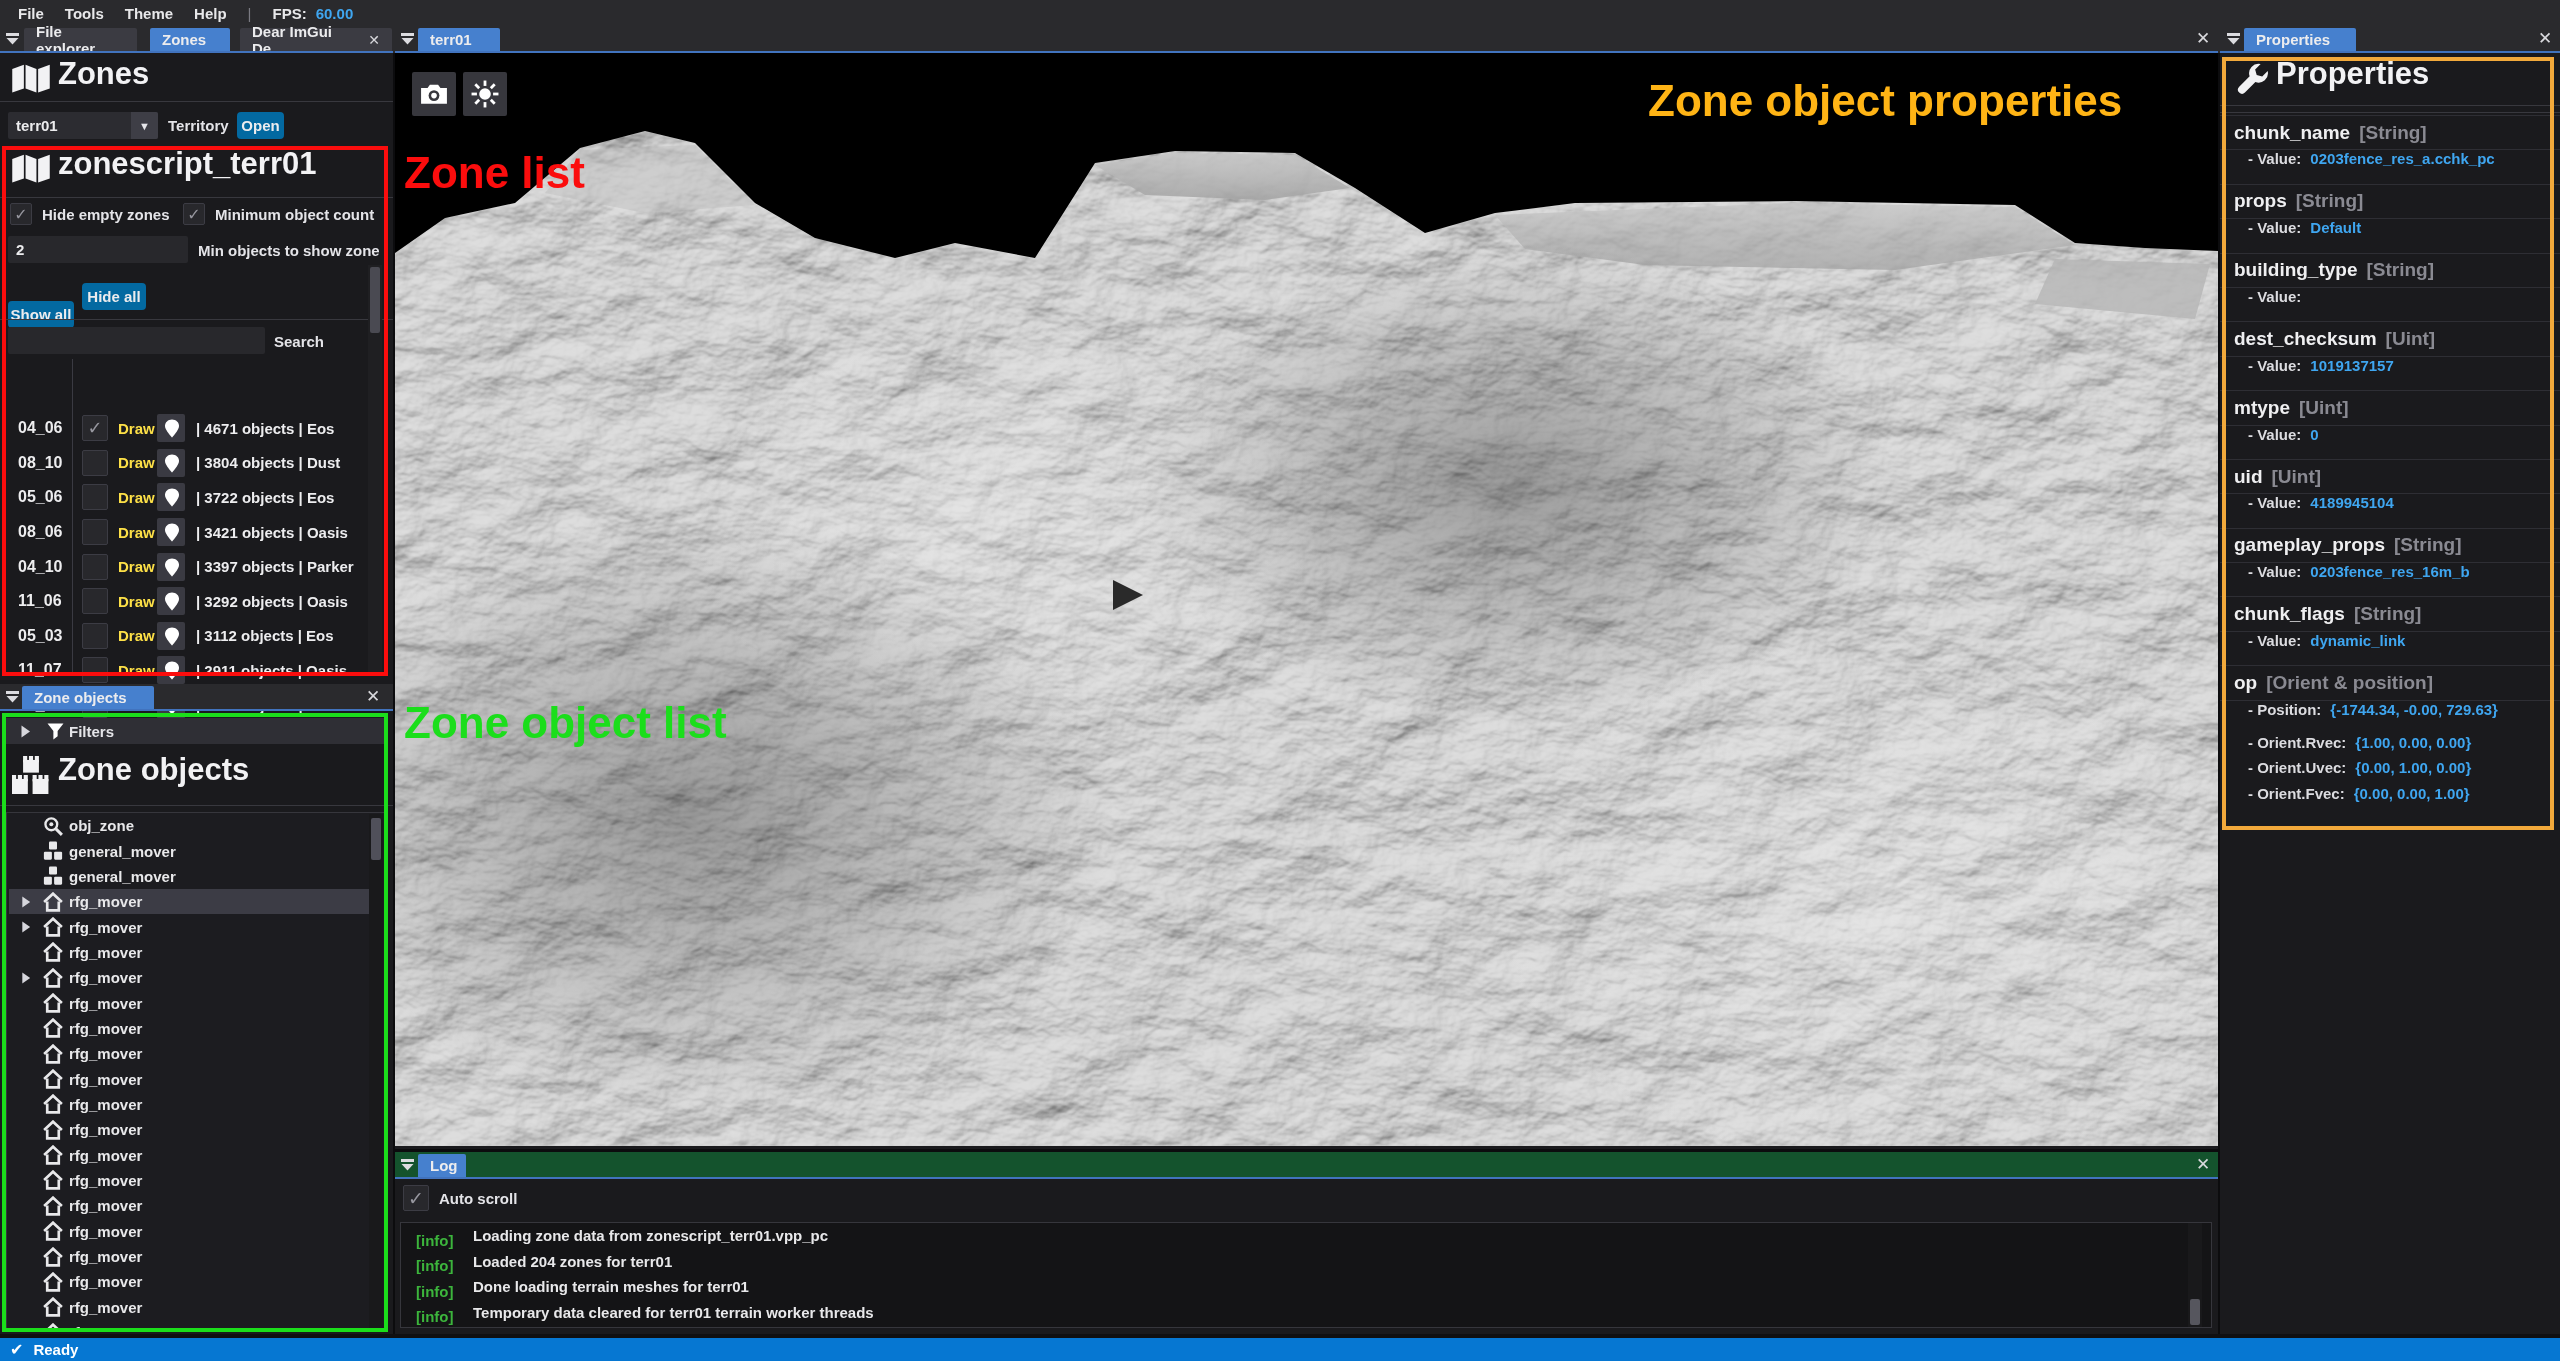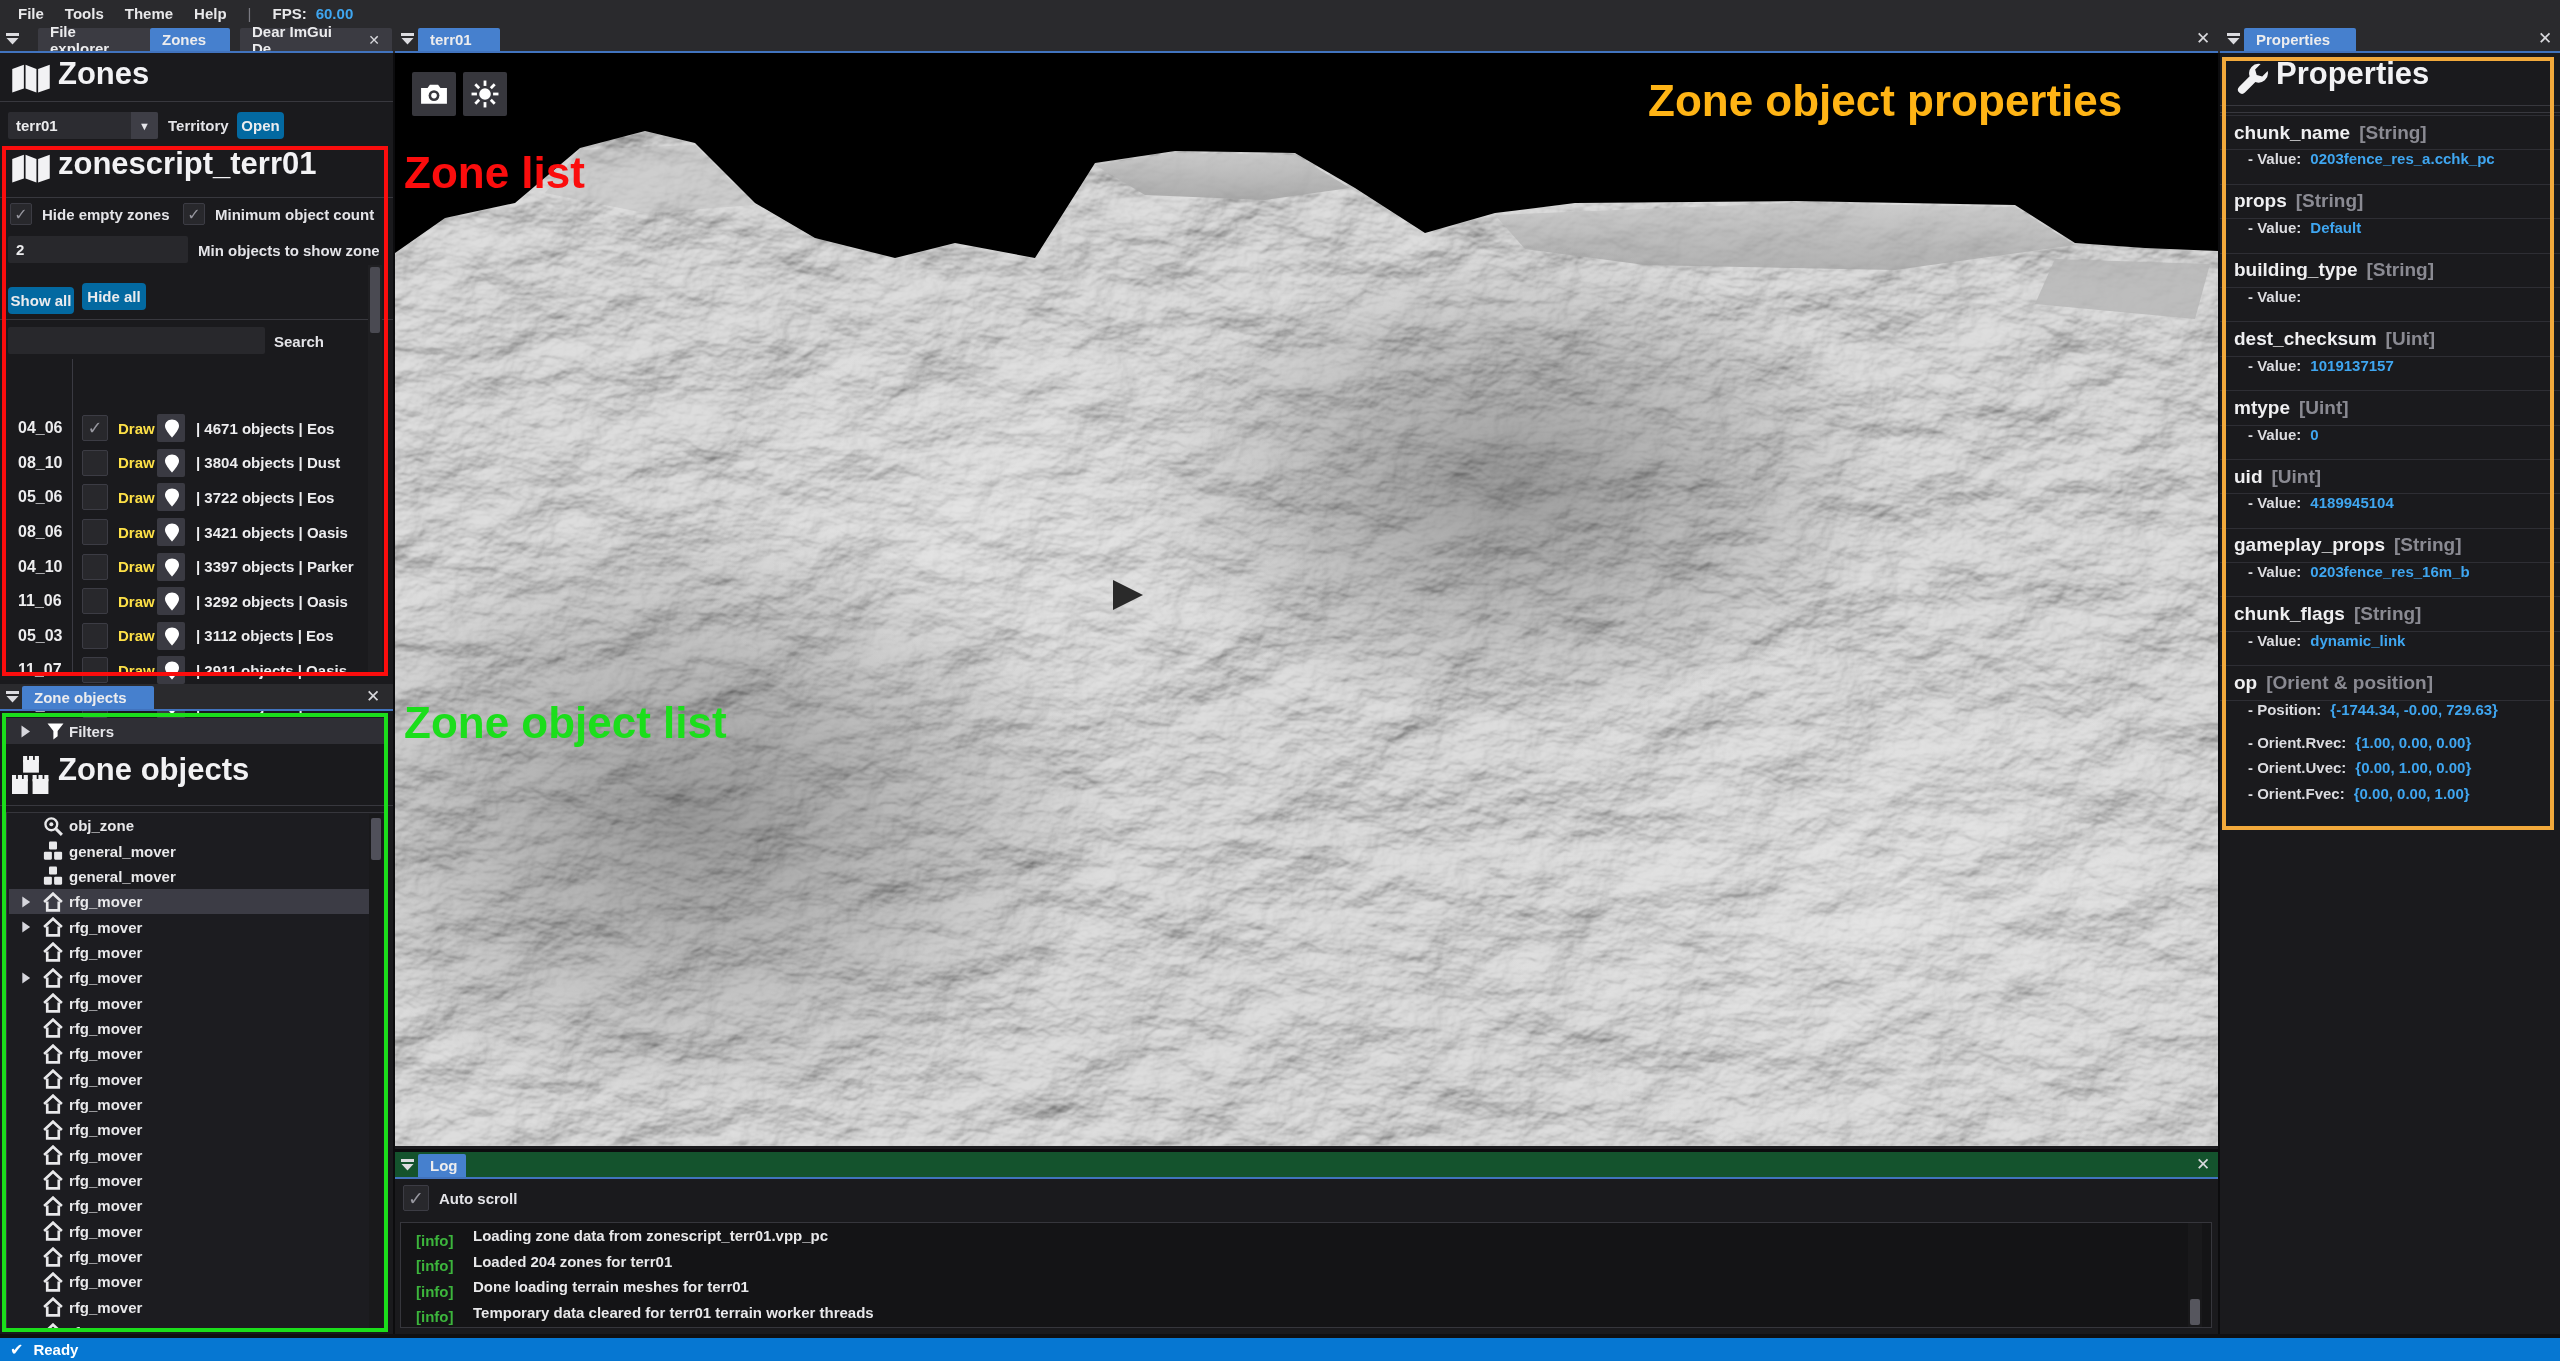--- a/index.html
+++ b/index.html
@@ -119,21 +119,21 @@
     <span class="fps-value">60.00</span>
   </div>
 
   <div id="tabstrip">
     <span class="collapse-btn" style="left:5px;">
         <svg viewBox="0 0 15 15" width="15" height="15">
           <rect x="1" y="2" width="13" height="3" fill="#DCDCE0"></rect>
           <path d="M1.5 7 H13.5 L7.5 13.5 Z" fill="#DCDCE0"></path>
         </svg>
       </span>
-    <div class="tab" style="left:38px;width:113px;">
+    <div class="tab" style="left:24px;width:113px;">
         <span>File explorer</span>
       </div>
     <div class="tab active" style="left:150px;width:80px;">
         <span>Zones</span>
       </div>
     <div class="tab" style="left:240px;width:152px;">
       <span>Dear ImGui De...</span>
       <span class="tab-close">✕</span>
     </div>
 
@@ -196,21 +196,21 @@
     <div class="separator" style="left:0;top:144px;width:393px;"></div>
 
     <div class="checkbox" style="left:10px;top:150px;width:22px;height:22px;font-size:16px;">✓</div>
     <span class="label" style="left:42px;top:153px;">Hide empty zones</span>
     <div class="checkbox" style="left:183px;top:150px;width:22px;height:22px;font-size:16px;">✓</div>
     <span class="label" style="left:215px;top:153px;">Minimum object count</span>
 
     <input class="input" style="left: 8px; top: 183px; width: 180px; height: 27px;" value="2">
     <span class="label" style="left:198px;top:189px;">Min objects to show zone</span>
 
-    <div class="btn" style="left:8px;top:234px;width:66px;height:27px;">Show all</div>
+    <div class="btn" style="left:8px;top:248px;width:66px;height:27px;">Show all</div>
     <div class="btn" style="left:82px;top:230px;width:64px;height:27px;">Hide all</div>
     <div class="separator" style="left:0;top:266px;width:393px;"></div>
 
     <input class="input" style="left: 8px; top: 274px; width: 257px; height: 27px;" value="">
     <span class="label" style="left:274px;top:280px;">Search</span>
 
     <div id="zone-rows">
         <div class="zone-row">
           <span class="z-name">04_06</span>
           <div class="checkbox z-check">✓</div>

